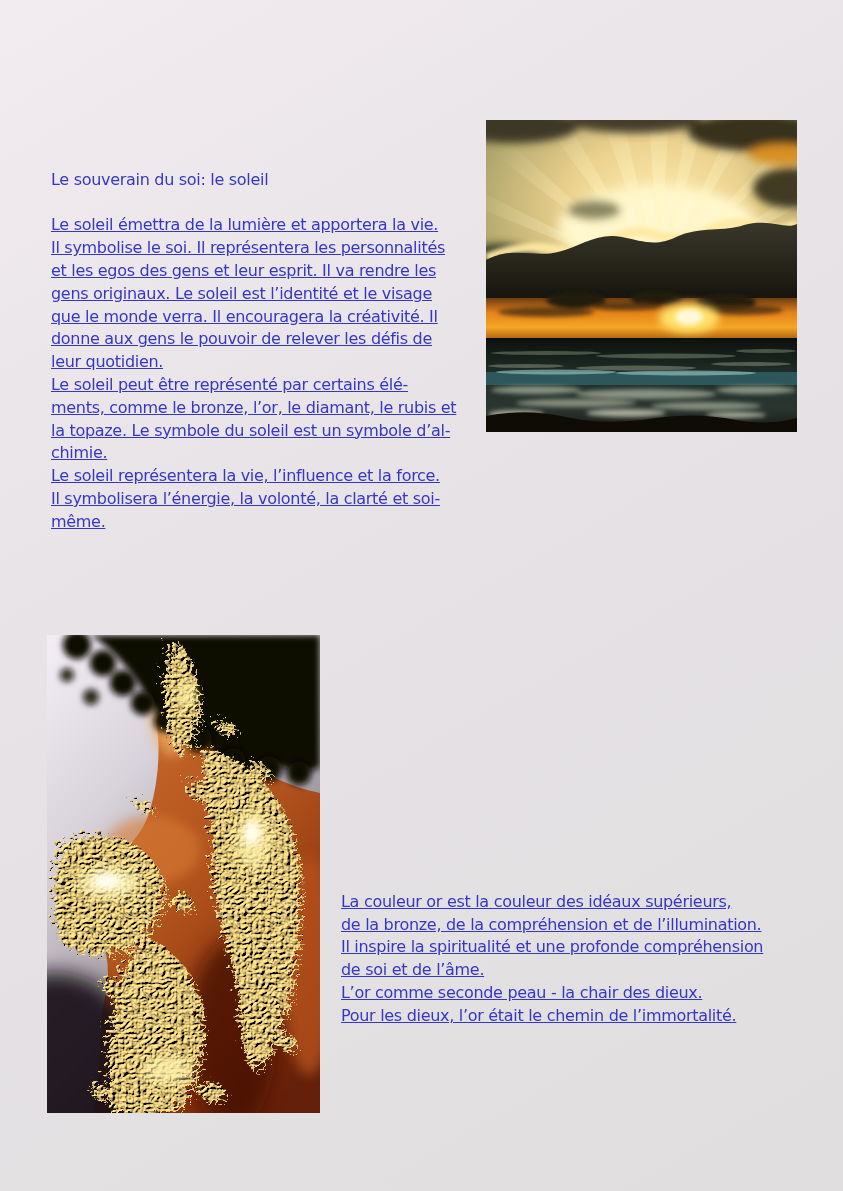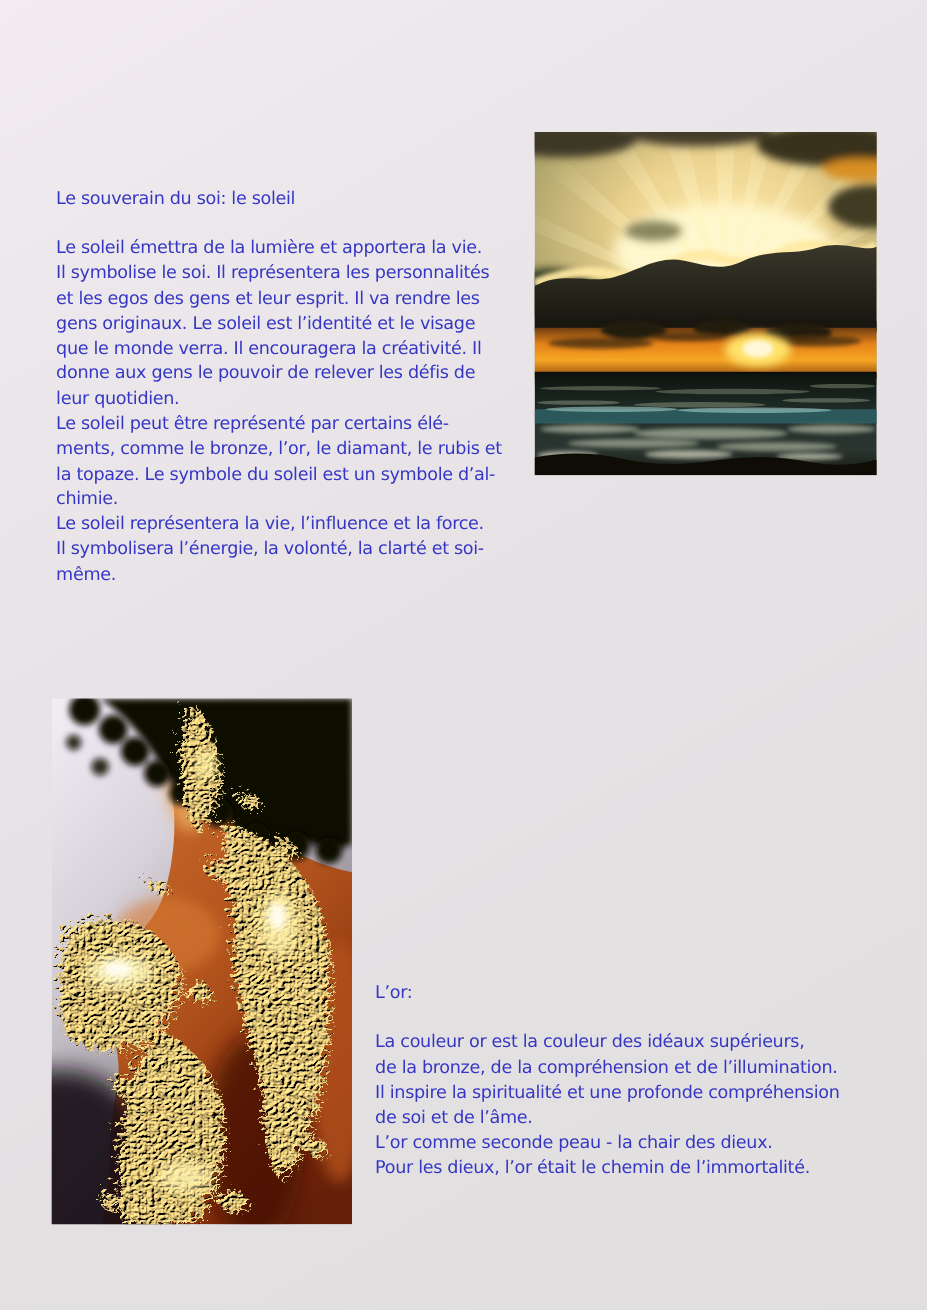--- a/index.html
+++ b/index.html
@@ -11,21 +11,21 @@
     font-family:"DejaVu Sans",sans-serif;
   }
   .tx{
     position:absolute;
     color:#3537c4;
     font-size:16px;
     line-height:22.8px;
     letter-spacing:-0.3px;
     white-space:pre-line;
   }
-  .tx .body{white-space:pre-line;}
+  .tx .body{white-space:pre-line;text-decoration:underline;}
   #sun-text{left:51px;top:146px;width:442px;}
   #gold-text{left:341px;top:868px;width:478px;}
   .photo{position:absolute;display:block;}
   #sunset-photo{left:486px;top:120px;width:311px;height:312px;}
   #gold-photo{left:47px;top:635px;width:273px;height:478px;}
   .photo svg{display:block;width:100%;height:100%;}
 </style>
 </head>
 <body>
 
@@ -246,21 +246,20 @@
         <ellipse cx="60" cy="246" rx="13" ry="7" fill="#fffdf0" filter="url(#gB3)"></ellipse>
         <ellipse cx="206" cy="205" rx="17" ry="30" fill="#fff2a8" opacity="0.85" filter="url(#gB6)"></ellipse>
         <ellipse cx="205" cy="198" rx="8" ry="12" fill="#fffced" filter="url(#gB3)"></ellipse>
         <ellipse cx="120" cy="435" rx="24" ry="14" fill="#fff3ae" opacity="0.8" filter="url(#gB6)"></ellipse>
         <ellipse cx="140" cy="60" rx="10" ry="14" fill="#ffefa0" opacity="0.7" filter="url(#gB3)"></ellipse>
       </g>
     </svg>
   </div>
 
   <div class="tx" id="gold-text">
-    <div>L’or:</div>
     <div class="body">La couleur or est la couleur des idéaux supérieurs,
 de la bronze, de la compréhension et de l’illumination.
 Il inspire la spiritualité et une profonde compréhension
 de soi et de l’âme.
 L’or comme seconde peau - la chair des dieux.
 Pour les dieux, l’or était le chemin de l’immortalité.</div>
   </div>
 
 </div>
 

